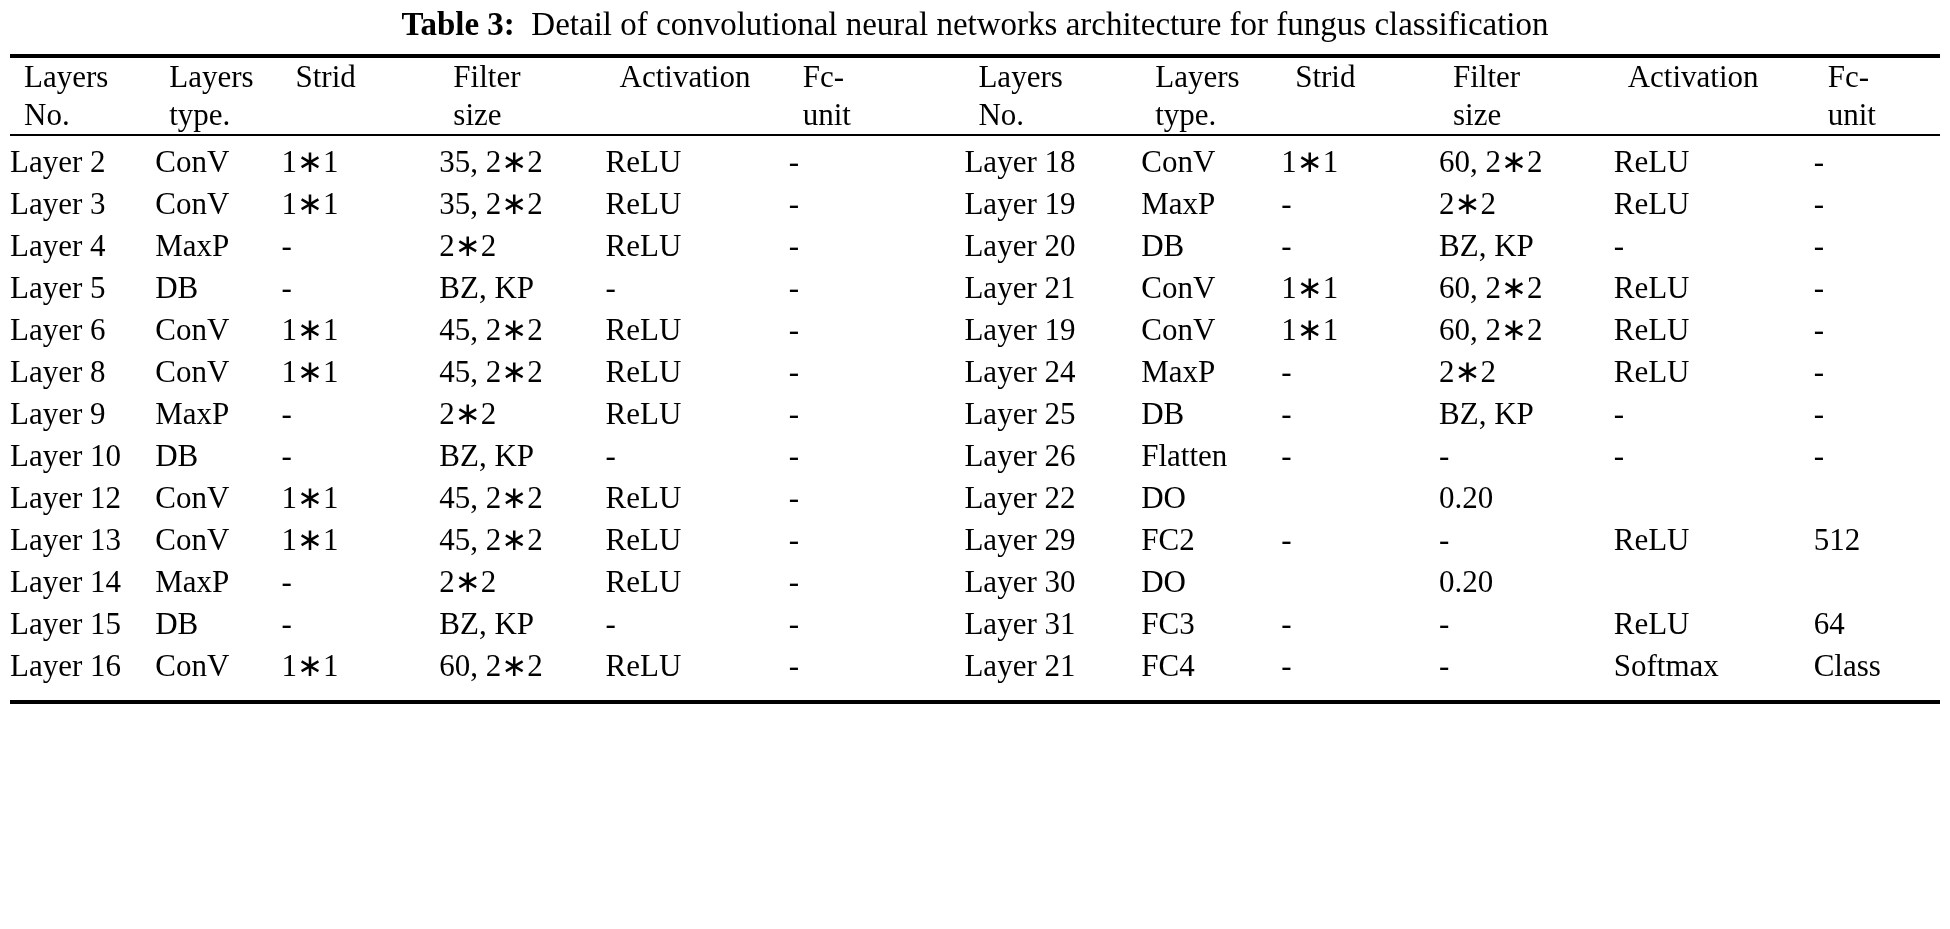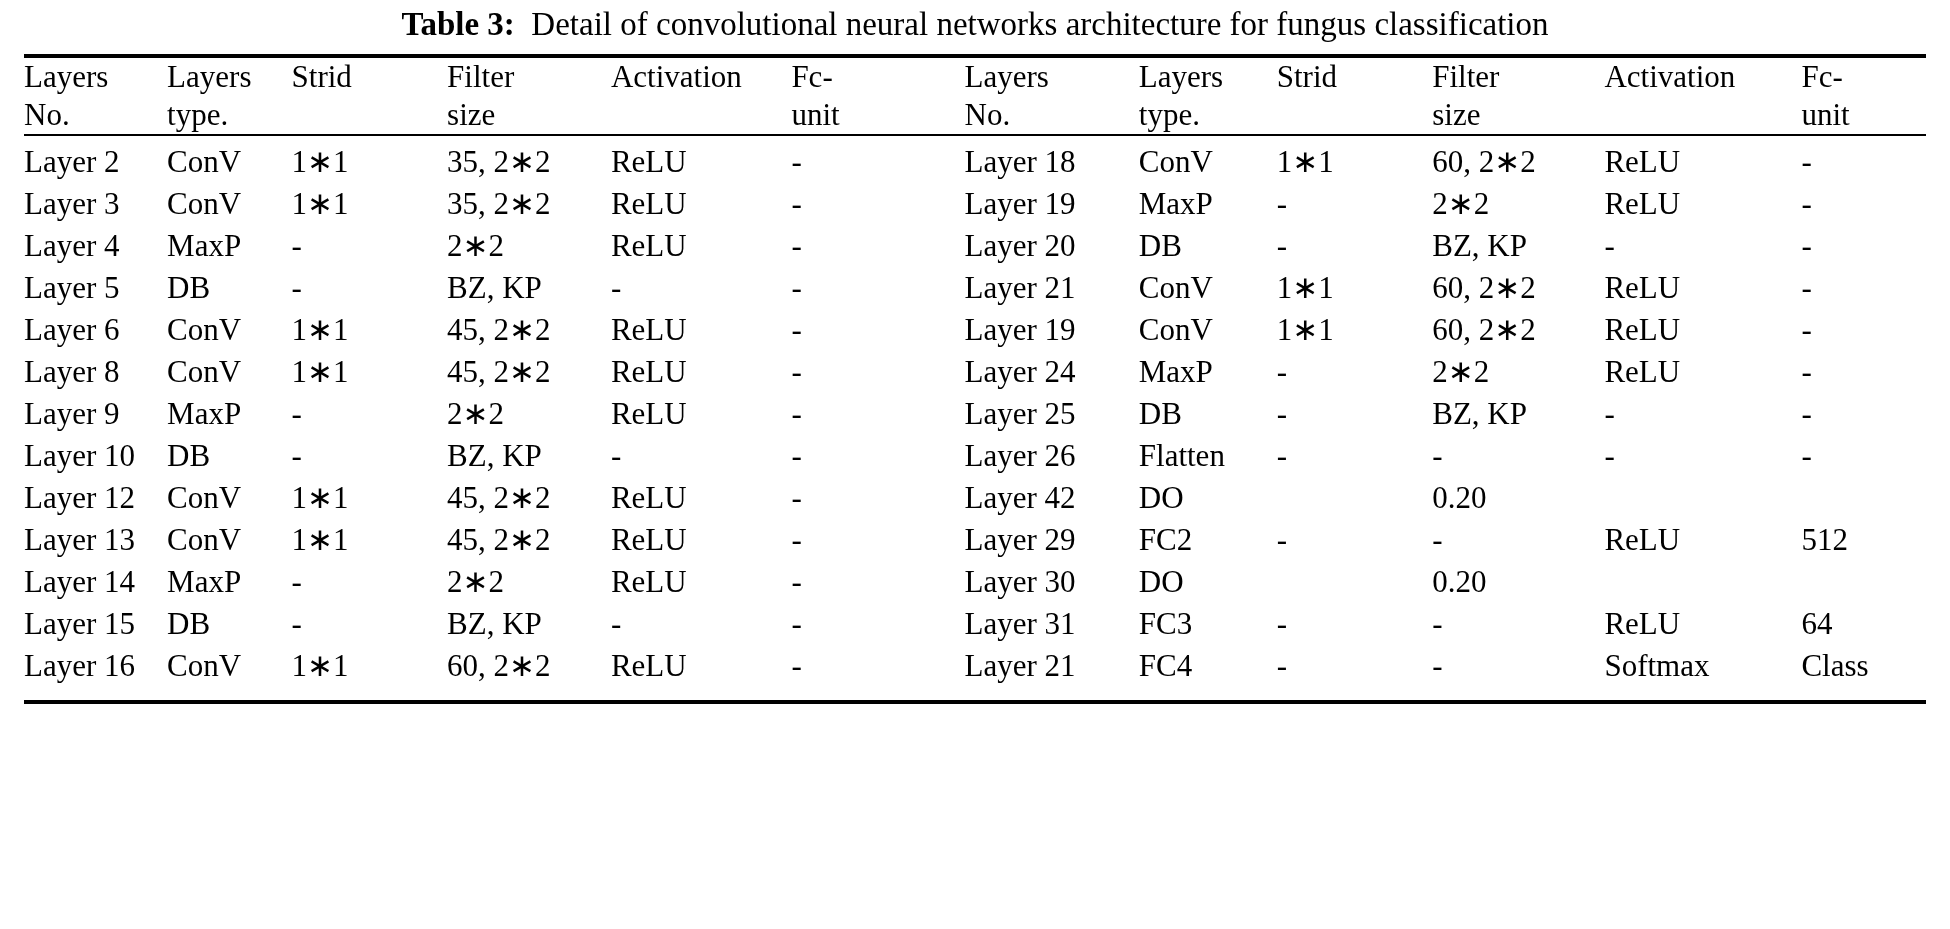--- a/index.html
+++ b/index.html
@@ -12,21 +12,21 @@
     height: 929px;
     font-family: "Liberation Serif", serif;
     color: #000000;
     overflow: hidden;
   }
   .page {
     width: 1950px;
     height: 845px;
     position: relative;
     box-sizing: border-box;
-    padding: 0 24px;
+    padding: 0 10px;
   }
   .caption {
     text-align: center;
     font-size: 33px;
     line-height: 1.15;
     padding-top: 6px;
     padding-bottom: 10px;
     white-space: nowrap;
   }
   .caption .cap-label {
@@ -69,20 +69,21 @@
     line-height: 0;
   }
   .hdr td {
     padding-top: 7px;
     padding-bottom: 6px;
     white-space: normal;
   }
   .hdr td span {
     display: block;
     line-height: 1.22;
+    margin-left: 14px;
   }
   .body-row td {
     height: 42px;
     padding-top: 3px;
   }
   .spacer-top td { height: 10px; padding: 0; font-size: 0; line-height: 0;}
   .spacer-bot td { height: 8px; padding: 0; font-size: 0; line-height: 0;}
 
   
   col.c0  { width: 138px; }
@@ -291,21 +292,21 @@
           <td>-</td>
           <td>-</td>
         </tr>
         <tr class="body-row">
           <td>Layer 12</td>
           <td>ConV</td>
           <td>1∗1</td>
           <td>45, 2∗2</td>
           <td>ReLU</td>
           <td>-</td>
-          <td>Layer 42</td>
+          <td>Layer 22</td>
           <td>DO</td>
           <td></td>
           <td>0.20</td>
           <td></td>
           <td></td>
         </tr>
         <tr class="body-row">
           <td>Layer 13</td>
           <td>ConV</td>
           <td>1∗1</td>

